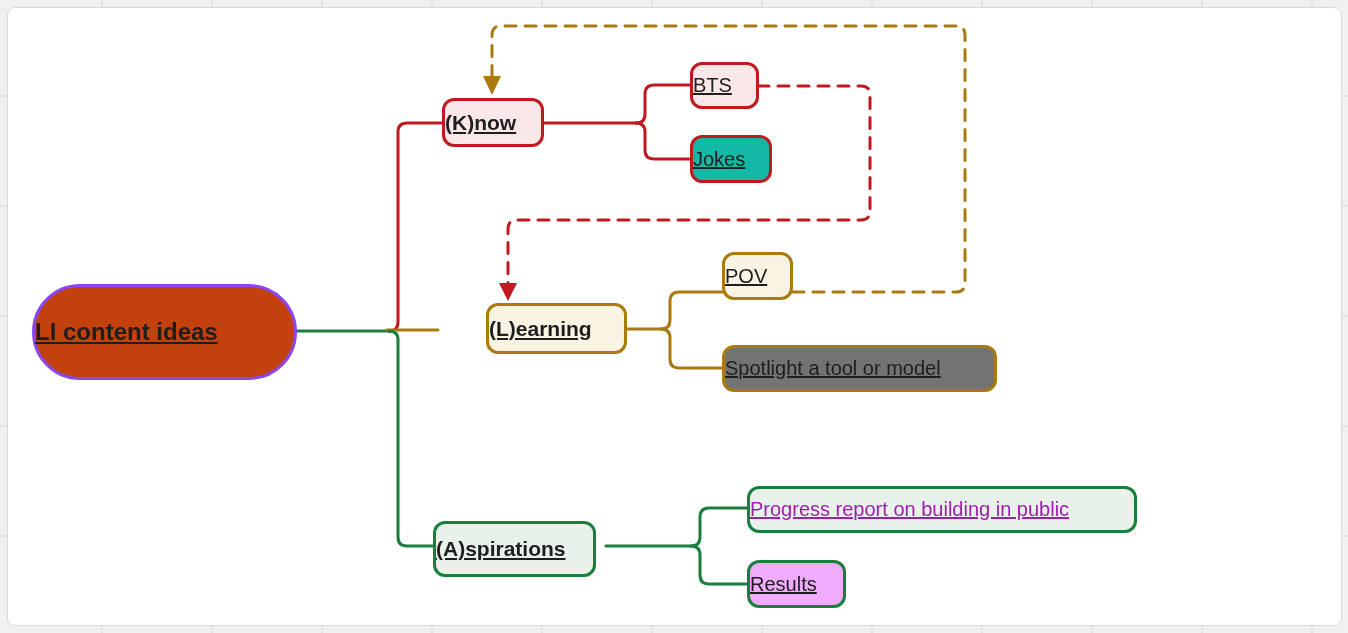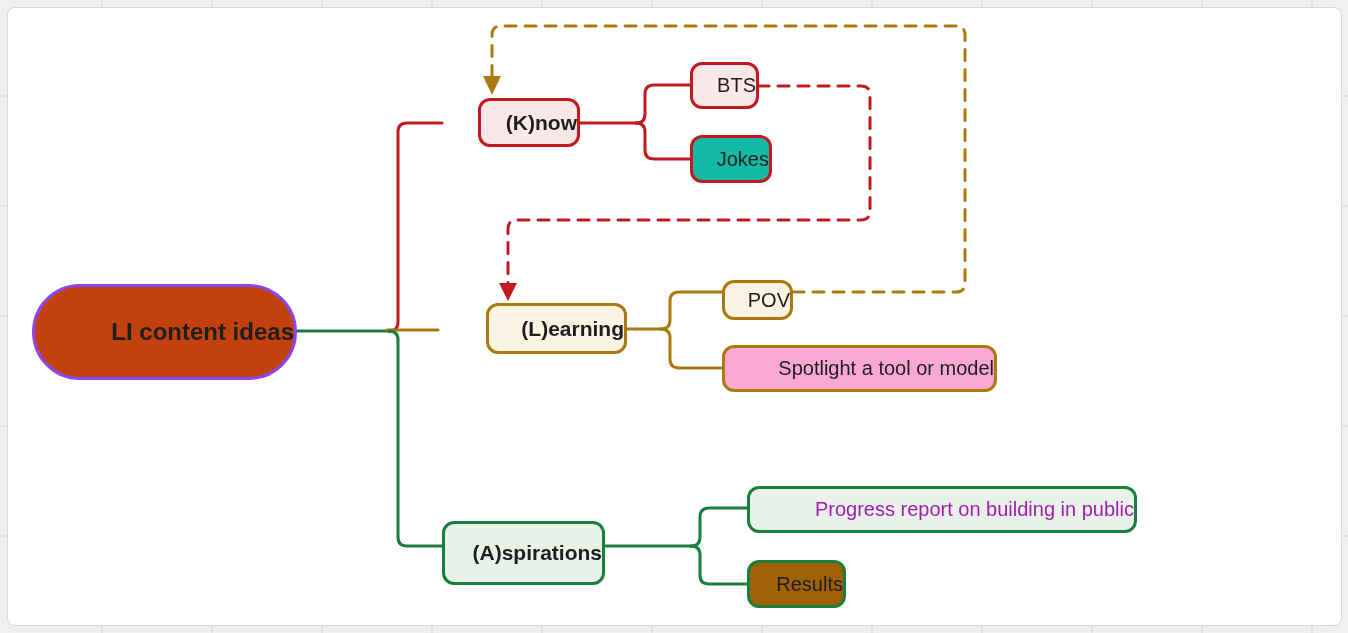--- a/index.html
+++ b/index.html
@@ -27,44 +27,45 @@
     left: 0; top: 0;
     width: 1348px; height: 633px;
     pointer-events: none;
   }
   svg.edges path { fill: none; stroke-width: 3; stroke-linecap: round; }
   svg.edges path.dashed { stroke-dasharray: 11 9; }
   .node {
     position: absolute;
     display: flex;
     align-items: center;
-    justify-content: flex-end;
+    justify-content: flex-start;
     border-style: solid;
     border-width: 3px;
     border-radius: 12px;
     background: #fff;
     color: #1e1e1e;
     font-size: 20px;
     white-space: nowrap;
     cursor: pointer;
+    text-decoration: underline;
   }
   .node.level1 { font-weight: bold; font-size: 21px; }
   .node.root {
     left: 32px; top: 284px; width: 265px; height: 96px;
     border-radius: 48px; border-width: 3.5px;
     font-weight: bold; font-size: 24px;
     background: #c2410c;
   }
-  .node.know        { left: 442px; top:  98px; width: 102px; height: 49px; border-width: 3.5px; margin-left: 36px; }
+  .node.know        { left: 442px; top:  98px; width: 102px; height: 49px; border-width: 3.5px; }
   .node.bts         { left: 690px; top:  62px; width:  69px; height: 47px; }
   .node.jokes       { left: 690px; top: 135px; width:  82px; height: 48px; }
   .node.learning    { left: 438px; top: 303px; width: 141px; height: 51px; margin-left: 48px; }
-  .node.pov         { left: 722px; top: 280px; width:  71px; height: 40px; padding-left: 24px; }
+  .node.pov         { left: 722px; top: 252px; width:  71px; height: 48px; }
   .node.spotlight   { left: 722px; top: 345px; width: 275px; height: 47px; }
-  .node.aspirations { left: 442px; top: 521px; width: 163px; height: 64px; }
+  .node.aspirations { left: 433px; top: 521px; width: 163px; height: 56px; }
   .node.progress    { left: 747px; top: 486px; width: 390px; height: 47px; }
   .node.results     { left: 747px; top: 560px; width:  99px; height: 48px; }
 </style>
 </head>
 <body>
 
 <div class="canvas" style="background-color: rgb(255, 255, 255); border-color: rgb(216, 216, 216); color: rgb(30, 30, 30);"></div>
 
 <svg class="edges" viewBox="0 0 1348 633" xmlns="http://www.w3.org/2000/svg">
 
@@ -119,25 +120,25 @@
 <div class="node jokes" style="border-color: rgb(192, 26, 32); background-color: #14b8a6; color: rgb(30, 30, 30);">
   <span>Jokes</span>
 </div>
 
 <div class="node level1 learning" style="border-color: rgb(170, 122, 15); background-color: rgb(249, 243, 227); color: rgb(30, 30, 30);">
   <span>(L)earning</span>
 </div>
 <div class="node pov" style="border-color: rgb(170, 122, 15); background-color: rgb(249, 243, 227); color: rgb(30, 30, 30);">
   <span>POV</span>
 </div>
-<div class="node spotlight" style="border-color: rgb(170, 122, 15); background-color: #f9a8d4; color: rgb(30, 30, 30); padding-left: 23px;">
+<div class="node spotlight" style="border-color: rgb(170, 122, 15); background-color: #737373; color: rgb(30, 30, 30);">
   <span>Spotlight a tool or model</span>
 </div>
 
 <div class="node level1 aspirations" style="border-color: rgb(26, 126, 61); background-color: rgb(233, 242, 234); color: rgb(30, 30, 30);">
   <span>(A)spirations</span>
 </div>
 <div class="node progress" style="border-color: rgb(26, 126, 61); background-color: rgb(233, 242, 234); color: #a21caf;">
   <span>Progress report on building in public</span>
 </div>
-<div class="node results" style="border-color: rgb(26, 126, 61); background-color: #a16207; color: rgb(30, 30, 30);">
+<div class="node results" style="border-color: rgb(26, 126, 61); background-color: #f0abfc; color: rgb(30, 30, 30);">
   <span>Results</span>
 </div>
 
 </body></html>

